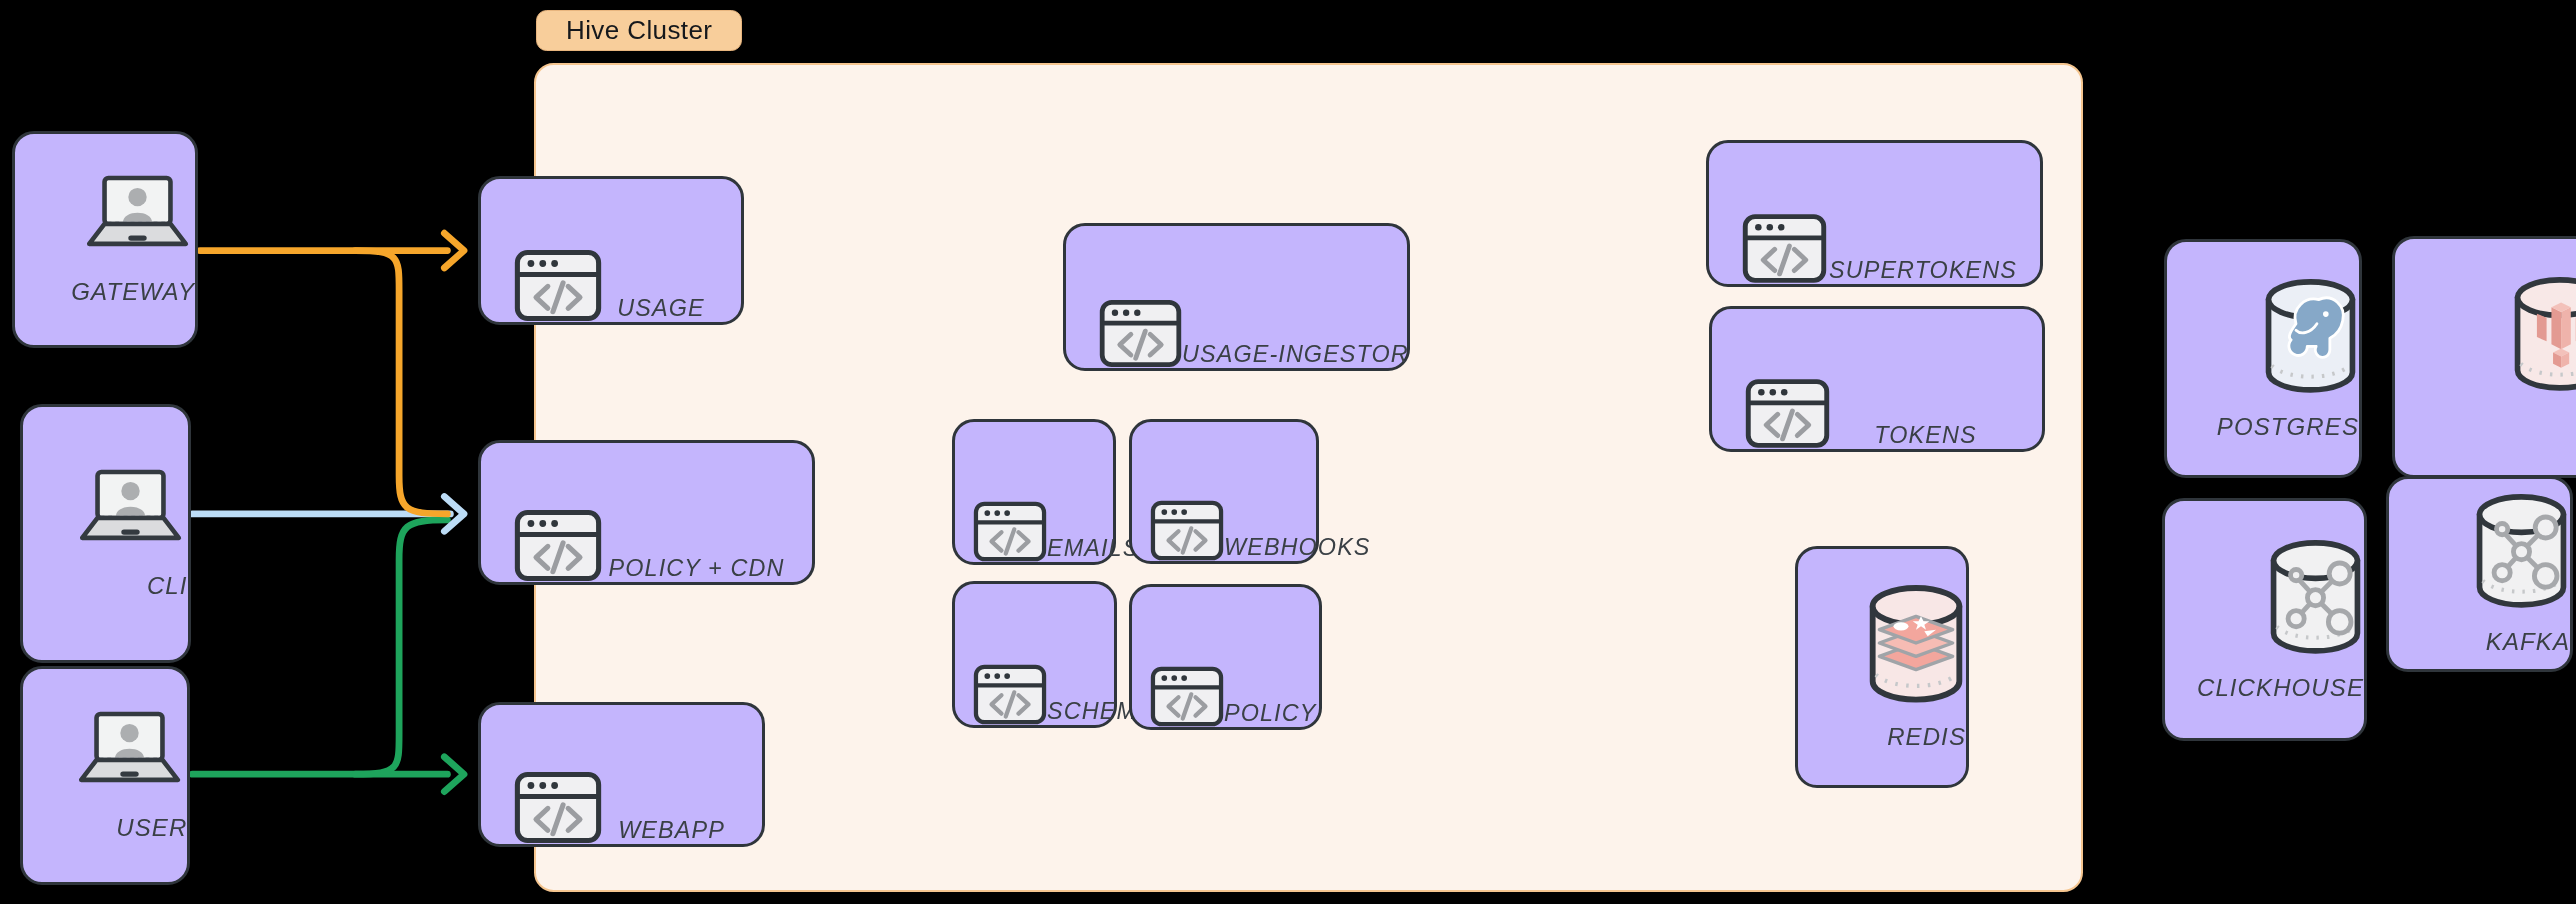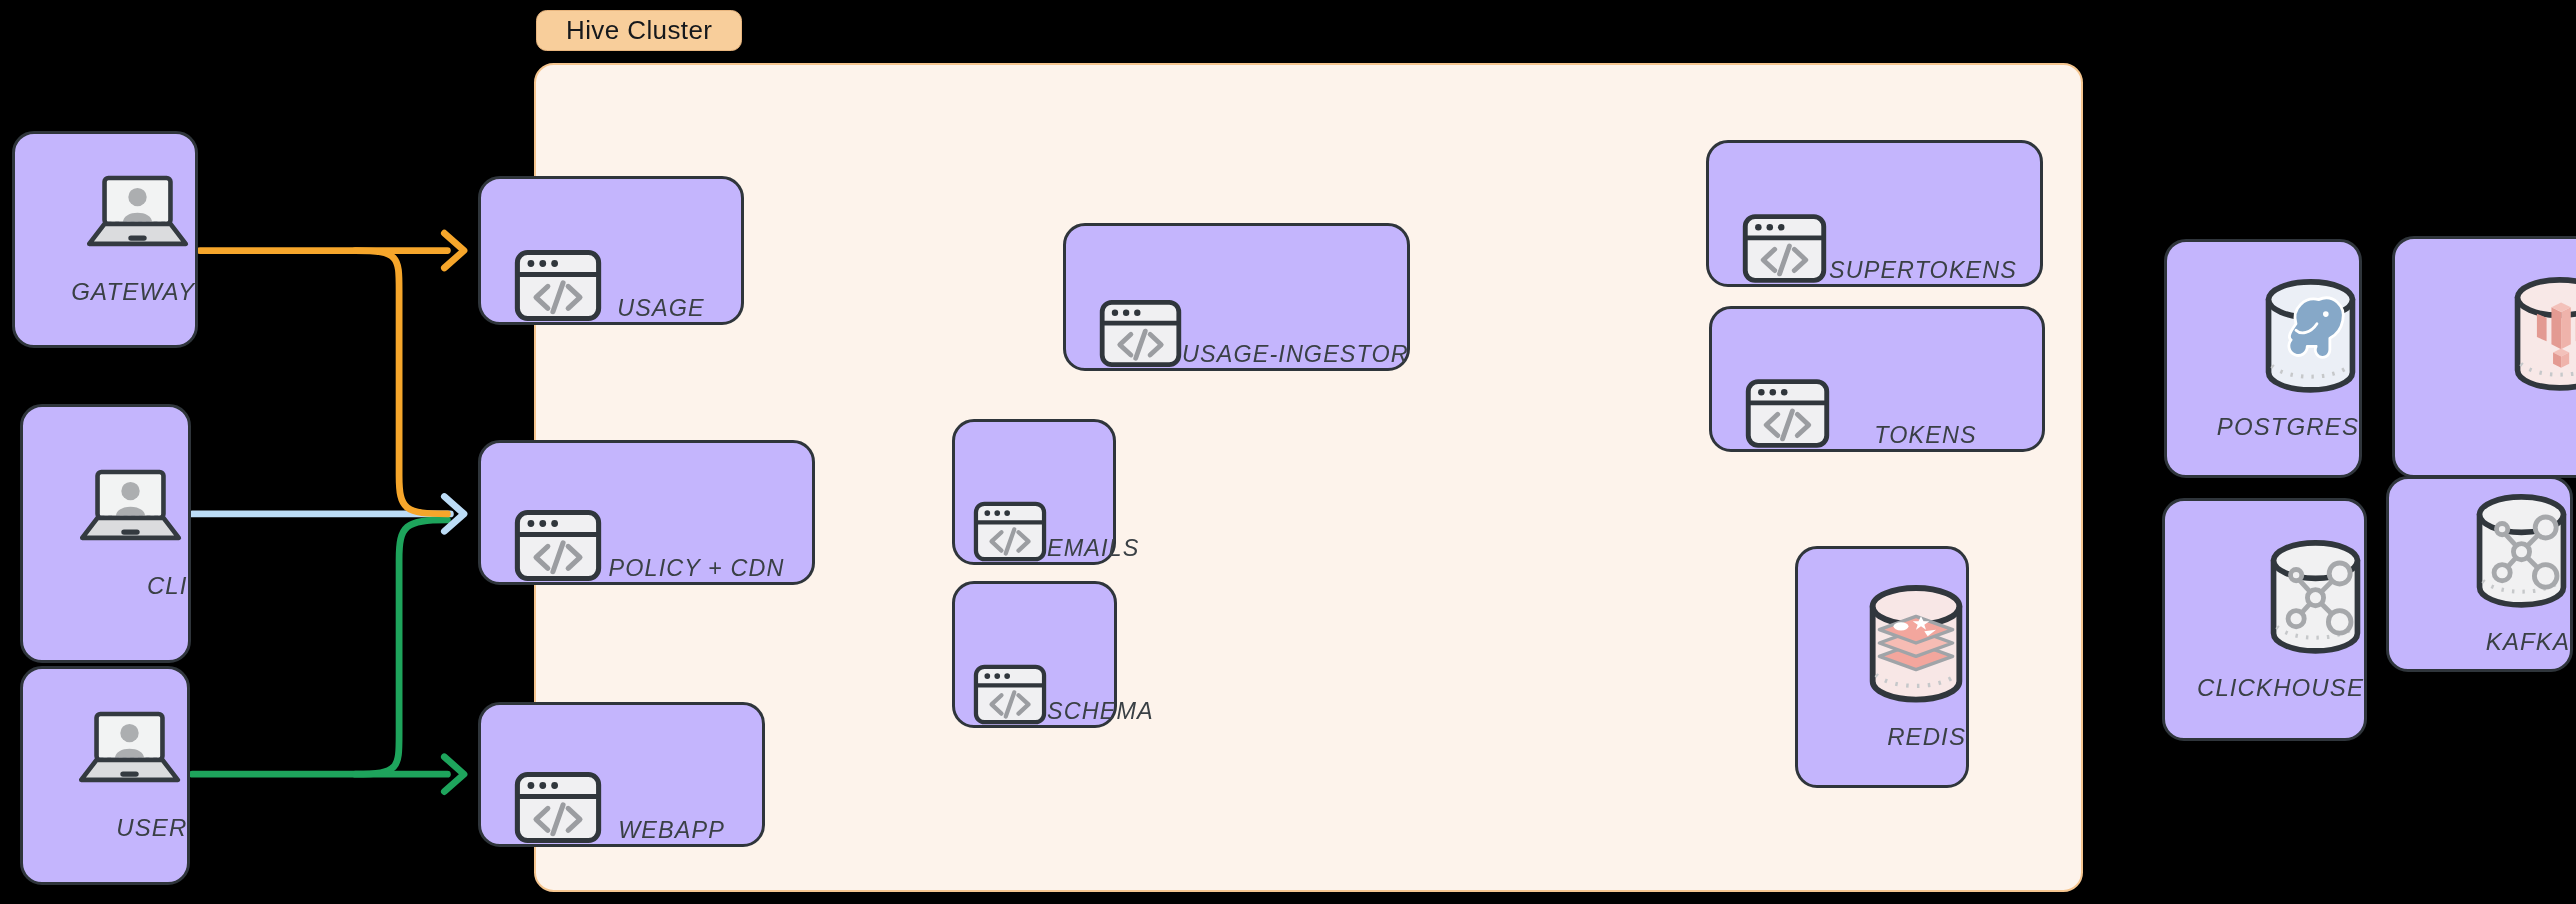--- a/index.html
+++ b/index.html
@@ -196,28 +196,44 @@
     <div class="label">USAGE-INGESTOR</div>
   </div>
   <div class="node h small" style="left:952px;top:419px;width:164px;height:146px">
     <span class="icon">
         <svg width="74" height="61" viewBox="0 0 104 86">
           <use href="#sym-code-window"></use>
         </svg>
       </span>
     <div class="label">EMAILS</div>
   </div>
+  <div class="node h small" style="left:1129px;top:419px;width:190px;height:145px">
+    <span class="icon">
+        <svg width="74" height="61" viewBox="0 0 104 86">
+          <use href="#sym-code-window"></use>
+        </svg>
+      </span>
+    <div class="label">WEBHOOKS</div>
+  </div>
   <div class="node h small" style="left:952px;top:581px;width:165px;height:147px">
     <span class="icon">
         <svg width="74" height="61" viewBox="0 0 104 86">
           <use href="#sym-code-window"></use>
         </svg>
       </span>
     <div class="label">SCHEMA</div>
   </div>
+  <div class="node h small" style="left:1129px;top:584px;width:193px;height:146px">
+    <span class="icon">
+        <svg width="74" height="61" viewBox="0 0 104 86">
+          <use href="#sym-code-window"></use>
+        </svg>
+      </span>
+    <div class="label">POLICY</div>
+  </div>
   <div class="node h" style="left:1706px;top:140px;width:337px;height:147px">
     <span class="icon">
         <svg width="85" height="71" viewBox="0 0 104 86">
           <use href="#sym-code-window"></use>
         </svg>
       </span>
     <div class="label">SUPERTOKENS</div>
   </div>
   <div class="node h" style="left:1709px;top:306px;width:336px;height:146px">
     <span class="icon">

